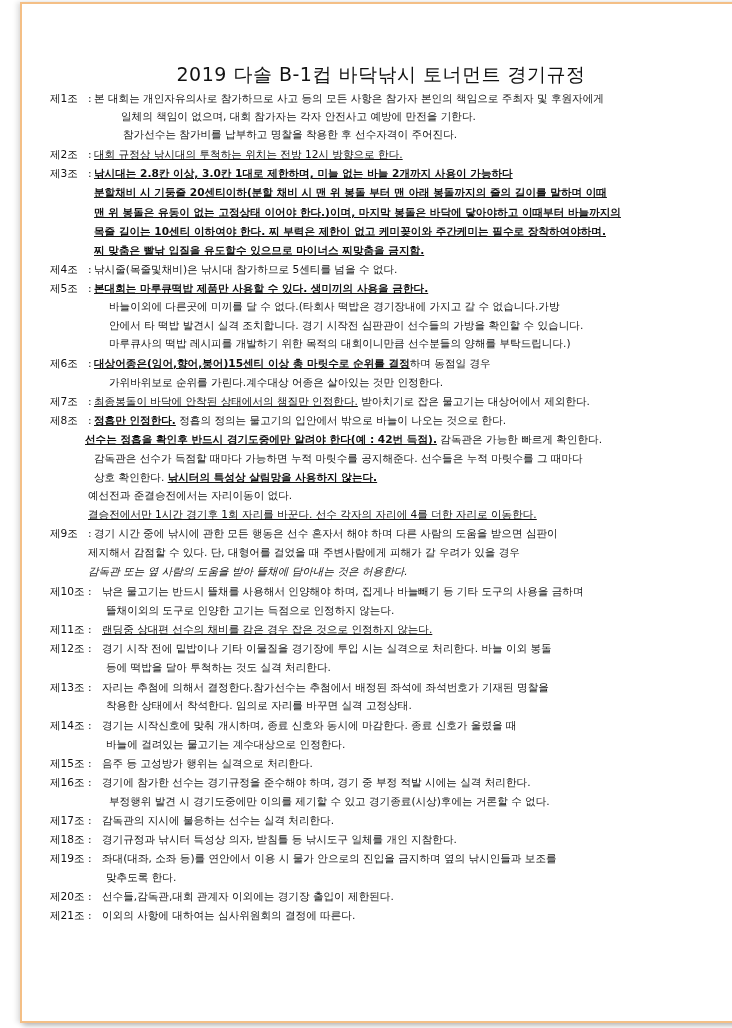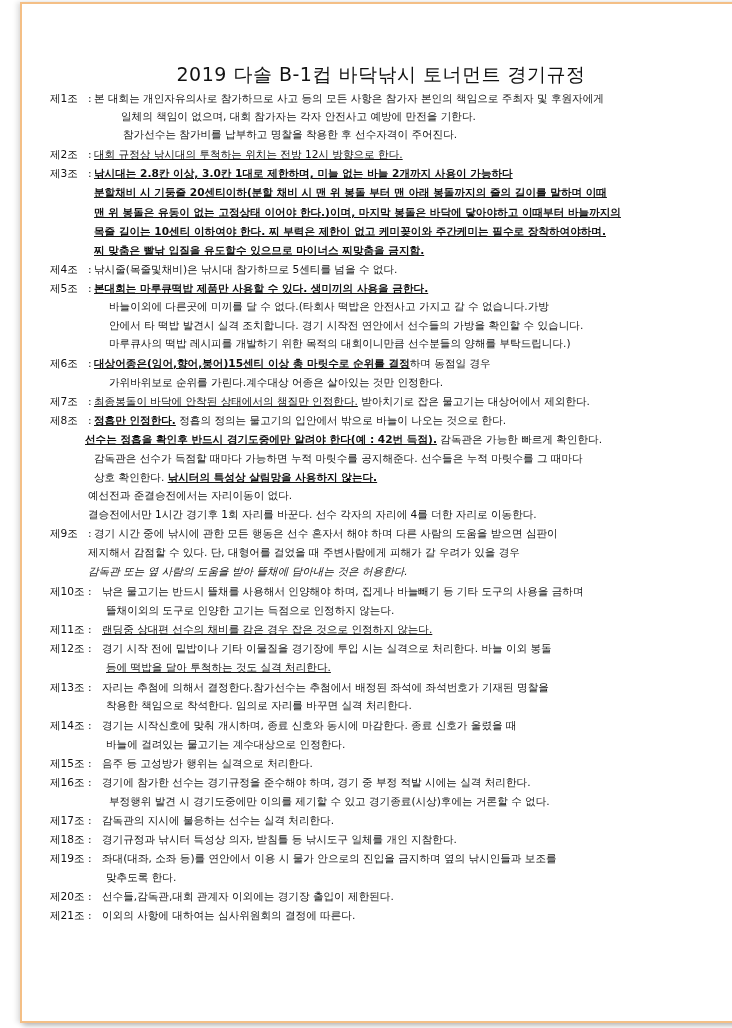--- a/index.html
+++ b/index.html
@@ -67,24 +67,24 @@
         <span class="lbl">제4조</span>
         <span class="colon">:</span>
         <span style="position: absolute; left: 72px;"><span>낚시줄(목줄및채비)은  낚시대  참가하므로  5센티를  넘을  수  없다.</span></span>
       </div>
       <div class="line" style="top: 278px; left: 0px;">
         <span class="lbl">제5조</span>
         <span class="colon">:</span>
         <span style="position: absolute; left: 72px;"><span class="u b">본대회는 마루큐떡밥 제품만 사용할 수 있다. 생미끼의 사용을 금한다.</span></span>
       </div>
       <div class="line" style="top: 296px; left: 0px;">
-        <span style="position: absolute; left: 87px;"><span>바늘이외에  다른곳에  미끼를  달  수  없다.(타회사  떡밥은  안전사고  가지고  갈  수  없습니다.가방</span></span>
+        <span style="position: absolute; left: 87px;"><span>바늘이외에  다른곳에  미끼를  달  수  없다.(타회사  떡밥은  경기장내에  가지고  갈  수  없습니다.가방</span></span>
       </div>
       <div class="line" style="top: 315px; left: 0px;">
-        <span style="position: absolute; left: 87px;"><span>안에서  타  떡밥  발견시  실격  조치합니다.  경기  시작전  연안에서  선수들의  가방을  확인할  수  있습니다.</span></span>
+        <span style="position: absolute; left: 87px;"><span>안에서  타  떡밥  발견시  실격  조치합니다.  경기  시작전  심판관이  선수들의  가방을  확인할  수  있습니다.</span></span>
       </div>
       <div class="line" style="top: 333px; left: 0px;">
         <span style="position: absolute; left: 87px;"><span>마루큐사의  떡밥  레시피를  개발하기  위한  목적의  대회이니만큼  선수분들의  양해를  부탁드립니다.)</span></span>
       </div>
       <div class="line" style="top: 353px; left: 0px;">
         <span class="lbl">제6조</span>
         <span class="colon">:</span>
         <span style="position: absolute; left: 72px;"><span class="u b">대상어종은(잉어,향어,붕어)15센티 이상 총 마릿수로 순위를 결정</span><span>하며 동점일  경우</span></span>
       </div>
       <div class="line" style="top: 372px; left: 0px;">
@@ -106,21 +106,21 @@
       <div class="line" style="top: 448px; left: 0px;">
         <span style="position: absolute; left: 72px;"><span>감독관은  선수가  득점할  때마다  가능하면  누적  마릿수를  공지해준다.  선수들은  누적  마릿수를  그  때마다</span></span>
       </div>
       <div class="line" style="top: 467px; left: 0px;">
         <span style="position: absolute; left: 72px;"><span>상호  확인한다.  </span><span class="u b">낚시터의 특성상 살림망을 사용하지 않는다.</span></span>
       </div>
       <div class="line" style="top: 485px; left: 0px;">
         <span style="position: absolute; left: 66px;"><span>예선전과  준결승전에서는  자리이동이  없다.</span></span>
       </div>
       <div class="line" style="top: 504px; left: 0px;">
-        <span style="position: absolute; left: 66px;"><span>결승전에서만  1시간  경기후  1회  자리를  바꾼다.  선수  각자의  자리에  4를  더한  자리로  이동한다.</span></span>
+        <span style="position: absolute; left: 66px; text-decoration: underline;"><span>결승전에서만  1시간  경기후  1회  자리를  바꾼다.  선수  각자의  자리에  4를  더한  자리로  이동한다.</span></span>
       </div>
       <div class="line" style="top: 523px; left: 0px;">
         <span class="lbl">제9조</span>
         <span class="colon">:</span>
         <span style="position: absolute; left: 72px;"><span>경기  시간  중에  낚시에  관한  모든  행동은  선수  혼자서  해야  하며  다른  사람의  도움을  받으면  심판이</span></span>
       </div>
       <div class="line" style="top: 542px; left: 0px;">
         <span style="position: absolute; left: 66px;"><span>제지해서  감점할  수  있다.  단,  대형어를  걸었을  때  주변사람에게  피해가  갈  우려가  있을  경우</span></span>
       </div>
       <div class="line" style="top: 561px; left: 0px;">
@@ -138,29 +138,29 @@
         <span class="lbl">제11조</span>
         <span class="colon">:</span>
         <span style="position: absolute; left: 80px;"><span class="u">랜딩중  상대편  선수의  채비를  감은  경우  잡은  것으로  인정하지  않는다.</span></span>
       </div>
       <div class="line" style="top: 638px; left: 0px;">
         <span class="lbl">제12조</span>
         <span class="colon">:</span>
         <span style="position: absolute; left: 80px;"><span>경기  시작  전에  밑밥이나  기타  이물질을  경기장에  투입  시는  실격으로  처리한다.  바늘  이외  봉돌</span></span>
       </div>
       <div class="line" style="top: 657px; left: 0px;">
-        <span style="position: absolute; left: 84px; text-decoration: underline;"><span>등에  떡밥을  달아  투척하는  것도  실격  처리한다.</span></span>
+        <span style="position: absolute; left: 84px;"><span>등에  떡밥을  달아  투척하는  것도  실격  처리한다.</span></span>
       </div>
       <div class="line" style="top: 677px; left: 0px;">
         <span class="lbl">제13조</span>
         <span class="colon">:</span>
         <span style="position: absolute; left: 80px;"><span>자리는  추첨에  의해서  결정한다.참가선수는  추첨에서  배정된  좌석에  좌석번호가  기재된  명찰을</span></span>
       </div>
       <div class="line" style="top: 695px; left: 0px;">
-        <span style="position: absolute; left: 84px;"><span>착용한  책임으로  착석한다.  임의로  자리를  바꾸면  실격  처리한다.</span></span>
+        <span style="position: absolute; left: 84px;"><span>착용한  상태에서  착석한다.  임의로  자리를  바꾸면  실격  고정상태.</span></span>
       </div>
       <div class="line" style="top: 715px; left: 0px;">
         <span class="lbl">제14조</span>
         <span class="colon">:</span>
         <span style="position: absolute; left: 80px;"><span>경기는  시작신호에  맞춰  개시하며,  종료  신호와  동시에  마감한다.  종료  신호가  울렸을  때</span></span>
       </div>
       <div class="line" style="top: 734px; left: 0px;">
         <span style="position: absolute; left: 84px;"><span>바늘에  걸려있는  물고기는  계수대상으로  인정한다.</span></span>
       </div>
       <div class="line" style="top: 753px; left: 0px;">

